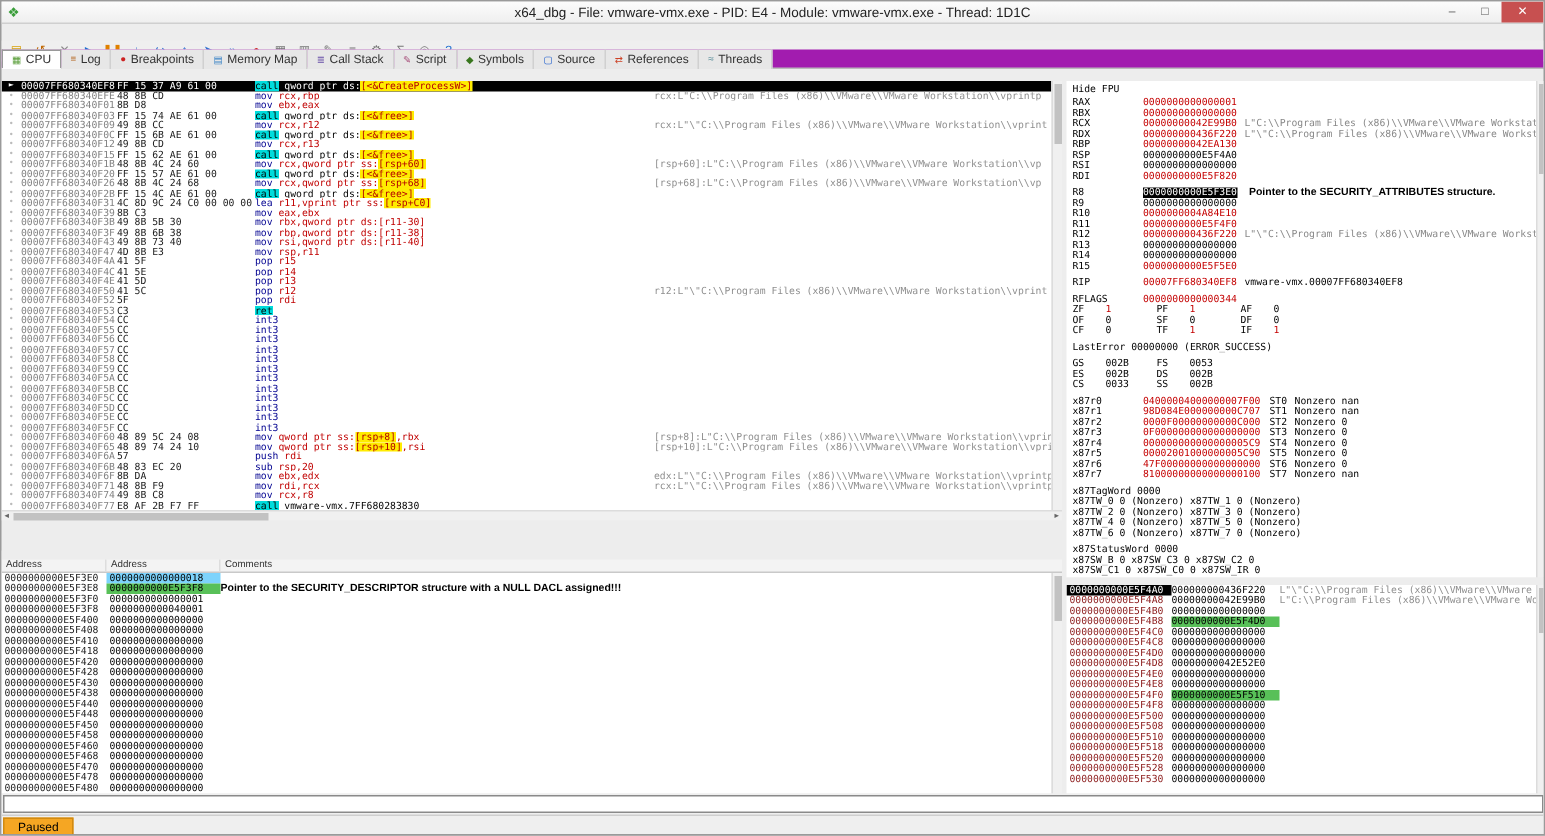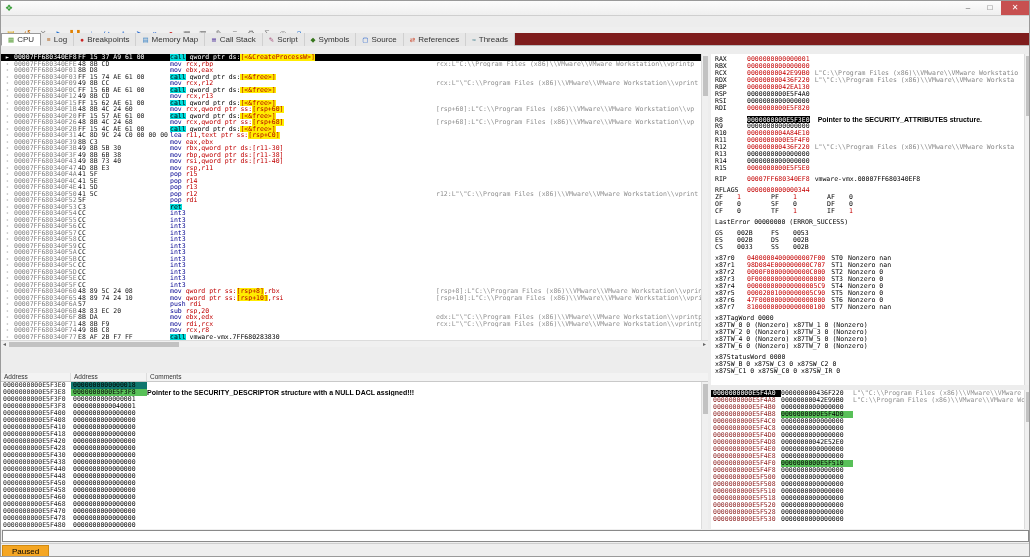--- a/index.html
+++ b/index.html
@@ -10,21 +10,21 @@
 .app-icon{font-size:9px;color:#3a9e3a;margin:0 4px;line-height:14px}
 .title-text{position:absolute;left:50%;transform:translateX(-50%);font-size:9px;color:#222;white-space:nowrap}
 .winbtns{margin-left:auto;display:flex;height:100%}
 .wbtn{width:22px;text-align:center;font-size:8px;line-height:14px;color:#555}
 .wbtn.close{background:#c75050;color:#fff;width:28px}
 
 .menubar{position:absolute;top:15px;left:0;right:0;height:11px;display:flex;align-items:center;font-size:8px;color:#111;background:#efefef}
 .menu-item{padding:0 7px}
 .toolbar{position:absolute;top:26px;left:0;right:0;height:14px;background:#efefef;border-bottom:1px solid #ddd;display:flex;align-items:center;padding-left:2px}
 .tbtn{width:16px;text-align:center;font-size:8px;line-height:13px}
-.tabbar{position:absolute;top:32px;left:0;right:0;height:13px;background:#7f1d1d;display:flex;font-size:8px;border-bottom:1px solid #bbb}
+.tabbar{position:absolute;top:32px;left:0;right:0;height:13px;background:#a21caf;display:flex;font-size:8px;border-bottom:1px solid #bbb}
 .tab{height:13px;padding:0 6px;display:flex;align-items:center;gap:3px;border-right:1px solid #d0d0d0;color:#333;background:#e7e7e7}
 .tab.active{background:#fff;border:1px solid #999;border-bottom:1px solid #fff}
 .tab-icon{font-size:6.5px}
 
 .disasm{position:absolute;left:0;top:53px;width:700px;height:286px;background:#fff;overflow:hidden;font-family:"DejaVu Sans Mono",monospace;font-size:6.5px;line-height:6.5px;white-space:nowrap}
 .drow{display:flex;height:6.5px;align-items:center}
 .gut{width:13px;flex:none;text-align:center;color:#bbb;font-size:5.5px}
 .addr{width:64px;flex:none;color:#828282}
 .bytes{width:92px;flex:none;color:#1a1a1a}
 .insn{width:266px;flex:none;overflow:hidden}
@@ -49,30 +49,30 @@
 .info2{position:absolute;left:0;top:356px;width:707px;height:10px;background:#fff;font-family:"DejaVu Sans Mono",monospace;font-size:6.5px;line-height:10px;padding-left:3px;color:#000;border-bottom:1px solid #d0d0d0;overflow:hidden}
 .hsplit{position:absolute;left:0;top:366px;width:707px;height:6px;background:#ededed}
 
 .dump-header{position:absolute;left:0;top:372px;width:707px;height:9px;background:#f3f3f3;border-bottom:1px solid #c9c9c9;display:flex;font-size:6.5px;line-height:8px;color:#333}
 .dh{padding-left:3px;border-right:1px solid #ddd}
 .dh.c1{width:70px}.dh.c2{width:76px}.dh.c3{flex:1;border-right:none}
 .dump{position:absolute;left:0;top:381px;width:700px;height:147px;background:#fff;font-family:"DejaVu Sans Mono",monospace;font-size:6.5px;line-height:7px;overflow:hidden;white-space:nowrap}
 .dumprow{display:flex;height:7px}
 .daddr{width:70px;flex:none;color:#222;padding-left:2px}
 .dval{width:76px;flex:none;color:#000;padding-left:2px}
-.dval.v-sel{background:#0f766e}
+.dval.v-sel{background:#7dd3fc}
 .dval.v-grn{background:#58c058}
 .dcmt{flex:1;color:#000;font-weight:bold;overflow:hidden;font-family:"Liberation Sans",sans-serif;font-size:7px}
 .vdivider{position:absolute;left:707px;top:53px;width:3px;height:475px;background:#ededed}
 
 .regs{position:absolute;left:710px;top:53px;width:313px;height:331px;background:#fff;font-family:"DejaVu Sans Mono",monospace;font-size:6.5px;line-height:7px;overflow:hidden;padding:2px 0 0 4px;white-space:nowrap}
 .rrow{height:7px;overflow:hidden}
 .rgap{height:4px}
 .hidefpu{height:9px;font-size:6.5px;color:#000}
-.rname{display:inline-block;width:32px;color:#000}
+.rname{display:inline-block;width:47px;color:#000}
 .rv-r{color:#c40000}
 .rv-k{color:#000}
 .rv-sel{background:#000;color:#fff}
 .rext-g{color:#888;margin-left:5px}
 .rext-k{color:#000;margin-left:5px}
 .rext-b{color:#000;font-weight:bold;margin-left:8px;font-family:"Liberation Sans",sans-serif;font-size:7px}
 .fn{display:inline-block;width:22px;color:#000}
 .fv{display:inline-block;width:34px}
 .fst{color:#000;margin-left:6px}
 .fd{color:#000;margin-left:5px}
@@ -92,20 +92,21 @@
 .statusbar{position:absolute;left:0;top:542px;width:1030px;height:15px;background:#efefef;border-top:1px solid #cfcfcf;display:flex;align-items:flex-end;font-size:8px}
 .badge-paused{background:#f5a623;border:1px solid #d08a12;color:#000;height:13px;line-height:12px;padding:0 9px;margin-left:1px}
 .badge-dump{background:#ffff8c;color:#000;height:13px;line-height:12px;padding:0 5px;margin-left:3px}
 </style>
 </head>
 <body>
 
 <div class="app">
   <div class="titlebar">
     <span class="app-icon">❖</span>
+    <span class="title-text">x64_dbg - File: vmware-vmx.exe - PID: E4 - Module: vmware-vmx.exe - Thread: 1D1C</span>
     <span class="winbtns">
       <span class="wbtn">–</span>
       <span class="wbtn">□</span>
       <span class="wbtn close">✕</span>
     </span>
   </div>
 
   <div class="toolbar" id="toolbar">
       <span class="tbtn" style="color: rgb(215, 161, 14);">▤</span>
       <span class="tbtn" style="color: rgb(192, 102, 0);">↺</span>
@@ -252,21 +253,21 @@
         <span class="gut">•</span>
         <span class="addr">00007FF680340F2B</span>
         <span class="bytes">FF 15 4C AE 61 00</span>
         <span class="insn"><span class="t-callmn">call</span><span class="t-plain"> qword ptr ds:</span><span class="t-sym">[&lt;&amp;free&gt;]</span></span>
         <span class="cmt"></span>
       </div>
       <div class="drow">
         <span class="gut">•</span>
         <span class="addr">00007FF680340F31</span>
         <span class="bytes">4C 8D 9C 24 C0 00 00 00</span>
-        <span class="insn"><span class="t-mn">lea</span><span class="t-op"> r11,text ptr ss:</span><span class="t-sym">[rsp+C0]</span></span>
+        <span class="insn"><span class="t-mn">lea</span><span class="t-op"> r11,vprint ptr ss:</span><span class="t-sym">[rsp+C0]</span></span>
         <span class="cmt"></span>
       </div>
       <div class="drow">
         <span class="gut">•</span>
         <span class="addr">00007FF680340F39</span>
         <span class="bytes">8B C3</span>
         <span class="insn"><span class="t-mn">mov</span><span class="t-op"> eax,ebx</span></span>
         <span class="cmt"></span>
       </div>
       <div class="drow">
@@ -602,20 +603,21 @@
         <span class="dcmt"></span>
       </div>
     </div>
   <div class="vscroll" style="left:700px;top:381px;height:147px">
       <div class="vthumb" style="top:2px;height:30px"></div>
     </div>
 
   <div class="vdivider"></div>
 
   <div class="regs" id="regs">
+      <div class="hidefpu">Hide FPU</div>
       <div class="rrow"><span class="rname">RAX</span><span class="rv-r">0000000000000001</span></div>
       <div class="rrow"><span class="rname">RBX</span><span class="rv-r">0000000000000000</span></div>
       <div class="rrow"><span class="rname">RCX</span><span class="rv-r">00000000042E99B0</span><span class="rext-g">L"C:\\Program Files (x86)\\VMware\\VMware Workstatio</span></div>
       <div class="rrow"><span class="rname">RDX</span><span class="rv-r">000000000436F220</span><span class="rext-g">L"\"C:\\Program Files (x86)\\VMware\\VMware Worksta</span></div>
       <div class="rrow"><span class="rname">RBP</span><span class="rv-r">00000000042EA130</span></div>
       <div class="rrow"><span class="rname">RSP</span><span class="rv-k">0000000000E5F4A0</span></div>
       <div class="rrow"><span class="rname">RSI</span><span class="rv-k">0000000000000000</span></div>
       <div class="rrow"><span class="rname">RDI</span><span class="rv-r">0000000000E5F820</span></div>
       <div class="rgap"></div>
       <div class="rrow"><span class="rname">R8</span><span class="rv-sel">0000000000E5F3E0</span><span class="rext-b">Pointer to the SECURITY_ATTRIBUTES structure.</span></div>

